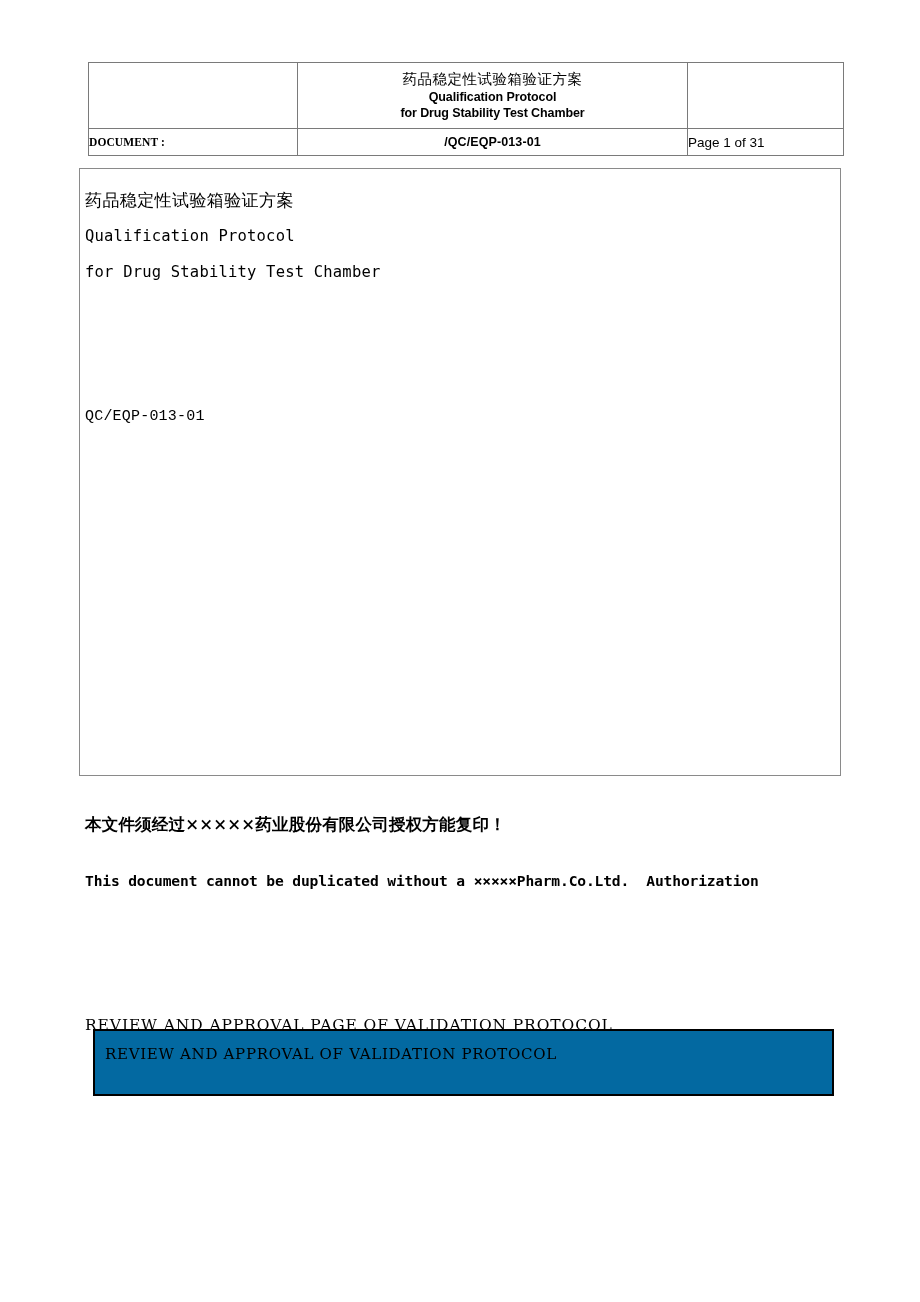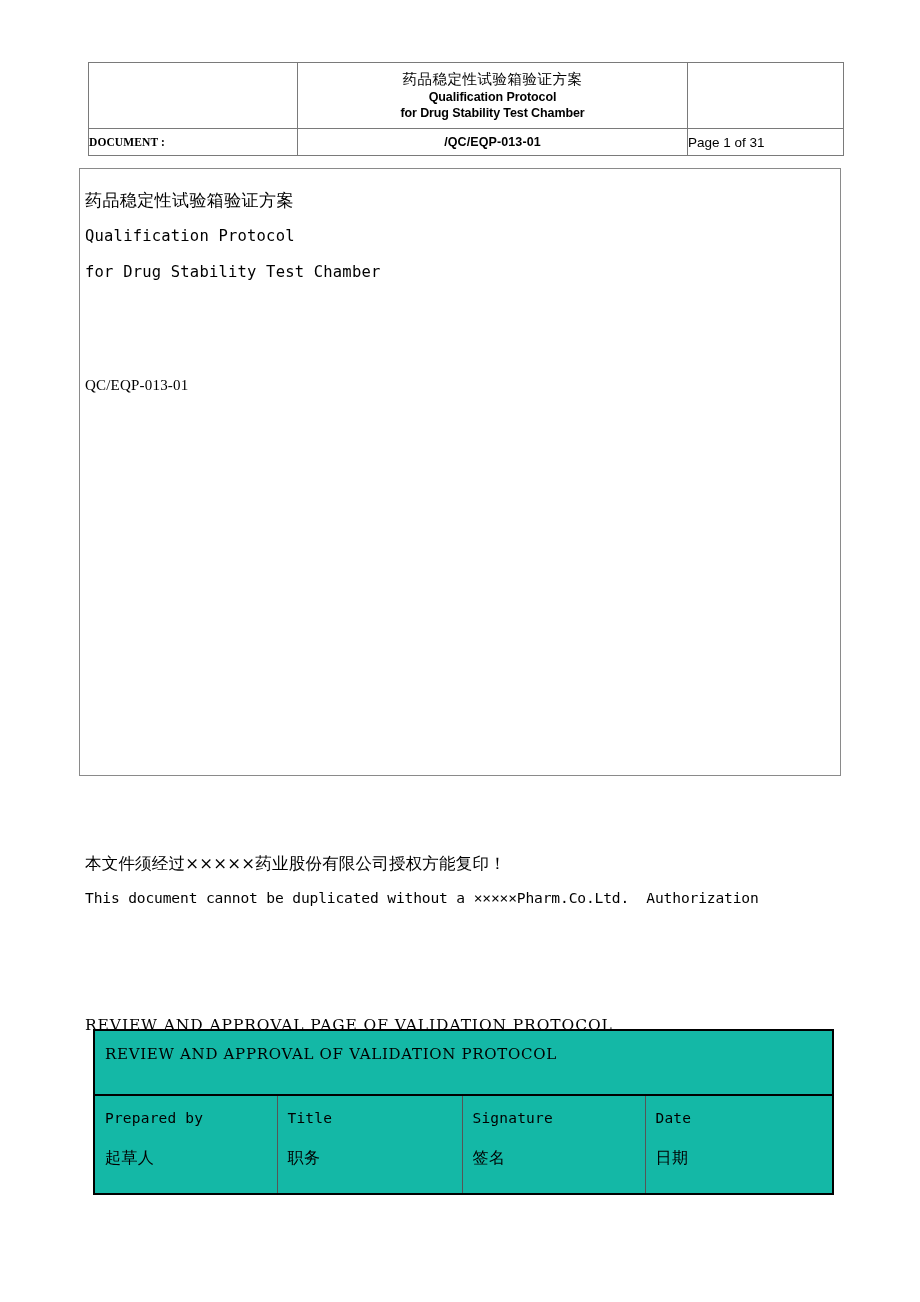--- a/index.html
+++ b/index.html
@@ -92,47 +92,48 @@
     line-height: 36px;
     letter-spacing: 0.4px;
     white-space: pre;
   }
   .cover-line.mono {
     font-family: "DejaVu Sans Mono", "Liberation Mono", monospace;
     font-size: 15.5px;
     letter-spacing: 0.2px;
   }
   .cover-code {
-    font-family: Liberation Serif, serif;
+    font-family: Liberation Mono, monospace;
     font-size: 15px;
     letter-spacing: 0.2px;
-    margin-top: 87px;
+    margin-top: 118px;
     white-space: pre;
   }
 
   
   .copyright {
     position: absolute;
     left: 85px;
-    top: 851px;
+    top: 812px;
     width: 790px;
+    font-weight: bold;
   }
   .copyright-cn {
     font-family: "DejaVu Serif", "Liberation Serif", serif;
     font-size: 16.5px;
     line-height: 26px;
     letter-spacing: 0.2px;
     white-space: pre;
   }
   .copyright-en {
     font-family: "DejaVu Sans Mono", "Liberation Mono", monospace;
     font-size: 14.6px;
     line-height: 26px;
     letter-spacing: -0.15px;
-    margin-top: 8px;
+    margin-top: 30px;
     white-space: pre;
   }
 
   
   .section-heading {
     position: absolute;
     left: 85px;
     top: 1016px;
     font-family: "DejaVu Serif", "Liberation Serif", serif;
     font-size: 15.5px;
@@ -144,21 +145,21 @@
   .approval-table {
     position: absolute;
     left: 93px;
     top: 1029px;
     width: 739px;
     border-collapse: collapse;
     table-layout: fixed;
     background: #e8e8e8;
   }
   .approval-table td {
-    background: #14b8a6;
+    background: #0369a1;
     border: 1px solid #555555;
     vertical-align: top;
     padding: 0;
   }
   .appr-title-cell {
     height: 49px;
     border-bottom: 2px solid #000000 !important;
     border-top: 2px solid #000000 !important;
     border-left: 2px solid #000000 !important;
     border-right: 2px solid #000000 !important;
@@ -240,32 +241,14 @@
     <col style="width:185px">
     <col style="width:183px">
     <col style="width:188px">
   </colgroup>
   <tbody>
       <tr>
     <td class="appr-title-cell" colspan="4">
       <div class="appr-title-text">REVIEW AND APPROVAL OF VALIDATION PROTOCOL</div>
     </td>
   </tr>
-  <tr>
-    <td class="appr-body-cell first">
-      <div class="appr-en">Prepared by</div>
-      <div class="appr-cn">起草人</div>
-    </td>
-    <td class="appr-body-cell">
-      <div class="appr-en">Title</div>
-      <div class="appr-cn">职务</div>
-    </td>
-    <td class="appr-body-cell">
-      <div class="appr-en">Signature</div>
-      <div class="appr-cn">签名</div>
-    </td>
-    <td class="appr-body-cell last">
-      <div class="appr-en">Date</div>
-      <div class="appr-cn">日期</div>
-    </td>
-  </tr>
 </tbody>
   </table>
 
 </body></html>

